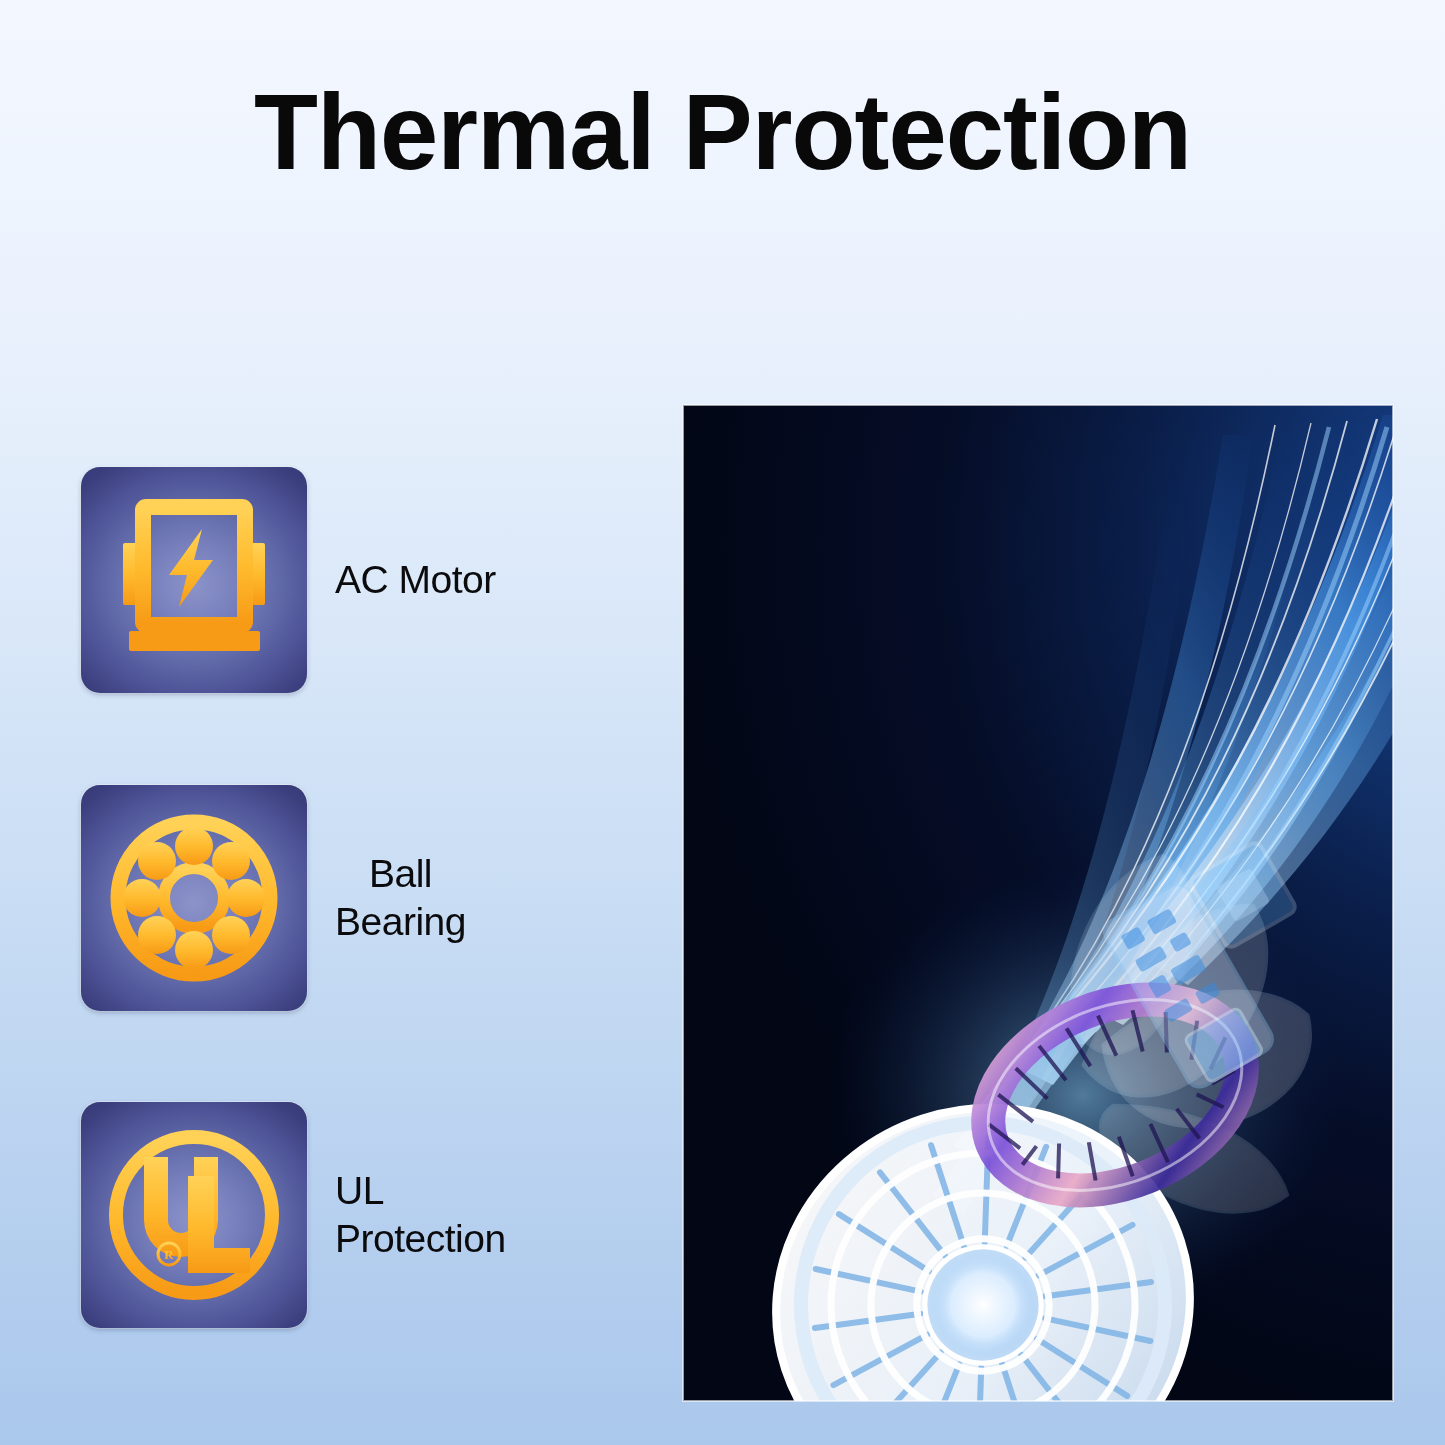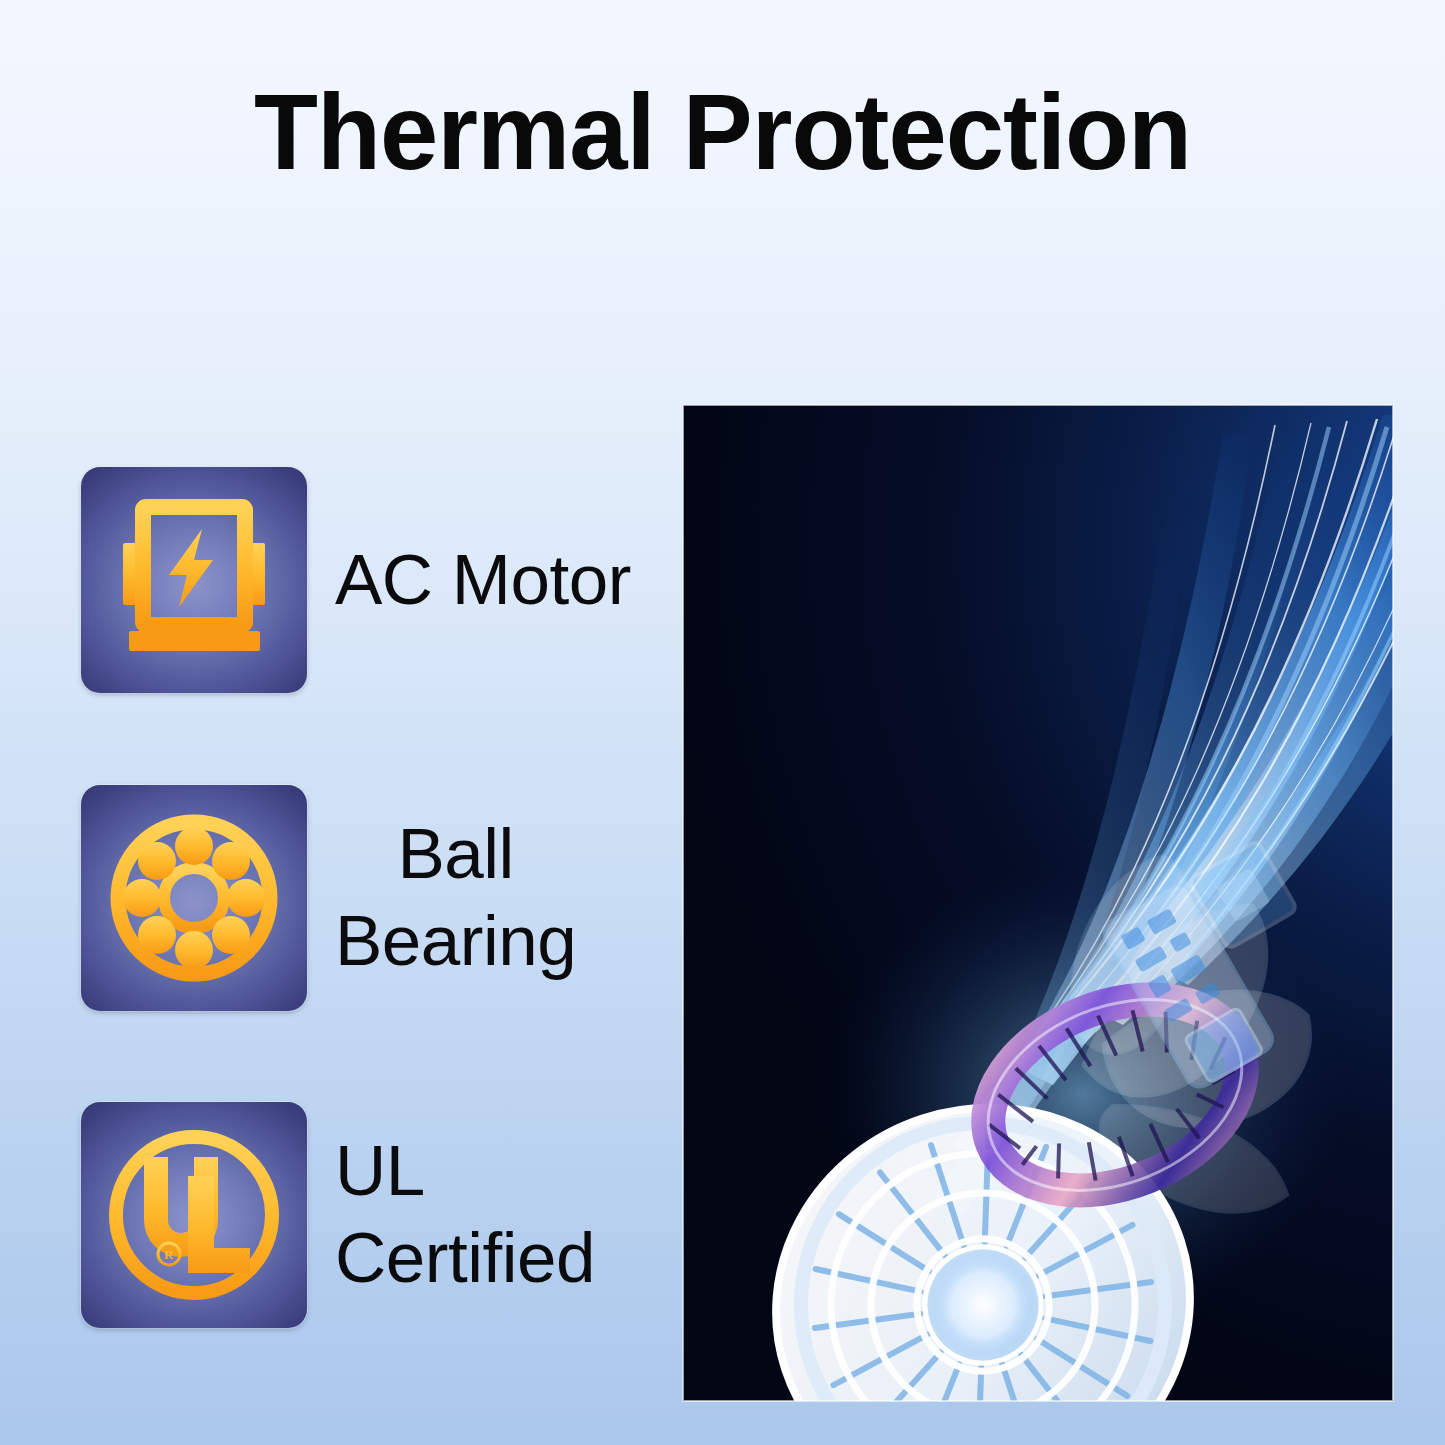--- a/index.html
+++ b/index.html
@@ -70,21 +70,21 @@
         #3c3f7e 86%,
         #343772 100%);
     box-shadow:0 2px 5px rgba(40,50,90,0.28),
                0 0 0 1px rgba(255,255,255,0.42);
   }
   .icon-tile svg { display:block; width:100%; height:100%; }
 
   .feature-label {
     margin-left:28px;
     font-family:"Liberation Sans", sans-serif;
-    font-size:71px;
+    font-size:39px;
     font-weight:400;
     color:#0b0b0d;
     line-height:1.22;
     letter-spacing:-0.5px;
     white-space:pre-line;
   }
 
   
   .photo {
     position:absolute;
@@ -177,21 +177,21 @@
         <path d="M63 55 h24 v63 a13 13 0 0 0 26 0 V55 h24 v63
                  a37 37 0 0 1 -74 0 Z" fill="url(#amb3)"></path>
 
         <path d="M107 74 h26 v72 h36 v25 h-62 Z" fill="url(#amb3)"></path>
 
         <circle cx="88" cy="152" r="11" fill="none" stroke="url(#amb3)" stroke-width="3"></circle>
         <text x="88" y="157" font-family="'Liberation Serif', serif" font-size="13" font-weight="bold" fill="url(#amb3)" text-anchor="middle">R</text>
       </svg>
     </div>
     <div class="feature-label">UL
-Certified</div>
+Protection</div>
   </div>
 
 </div>
 
 <div class="photo">
   <div class="photo-inner">
     <svg viewBox="0 0 710 996" preserveAspectRatio="none">
       <defs>
         <linearGradient id="streak" x1="0" y1="1" x2="1" y2="0">
           <stop offset="0" stop-color="#ffffff" stop-opacity="0.95"></stop>

